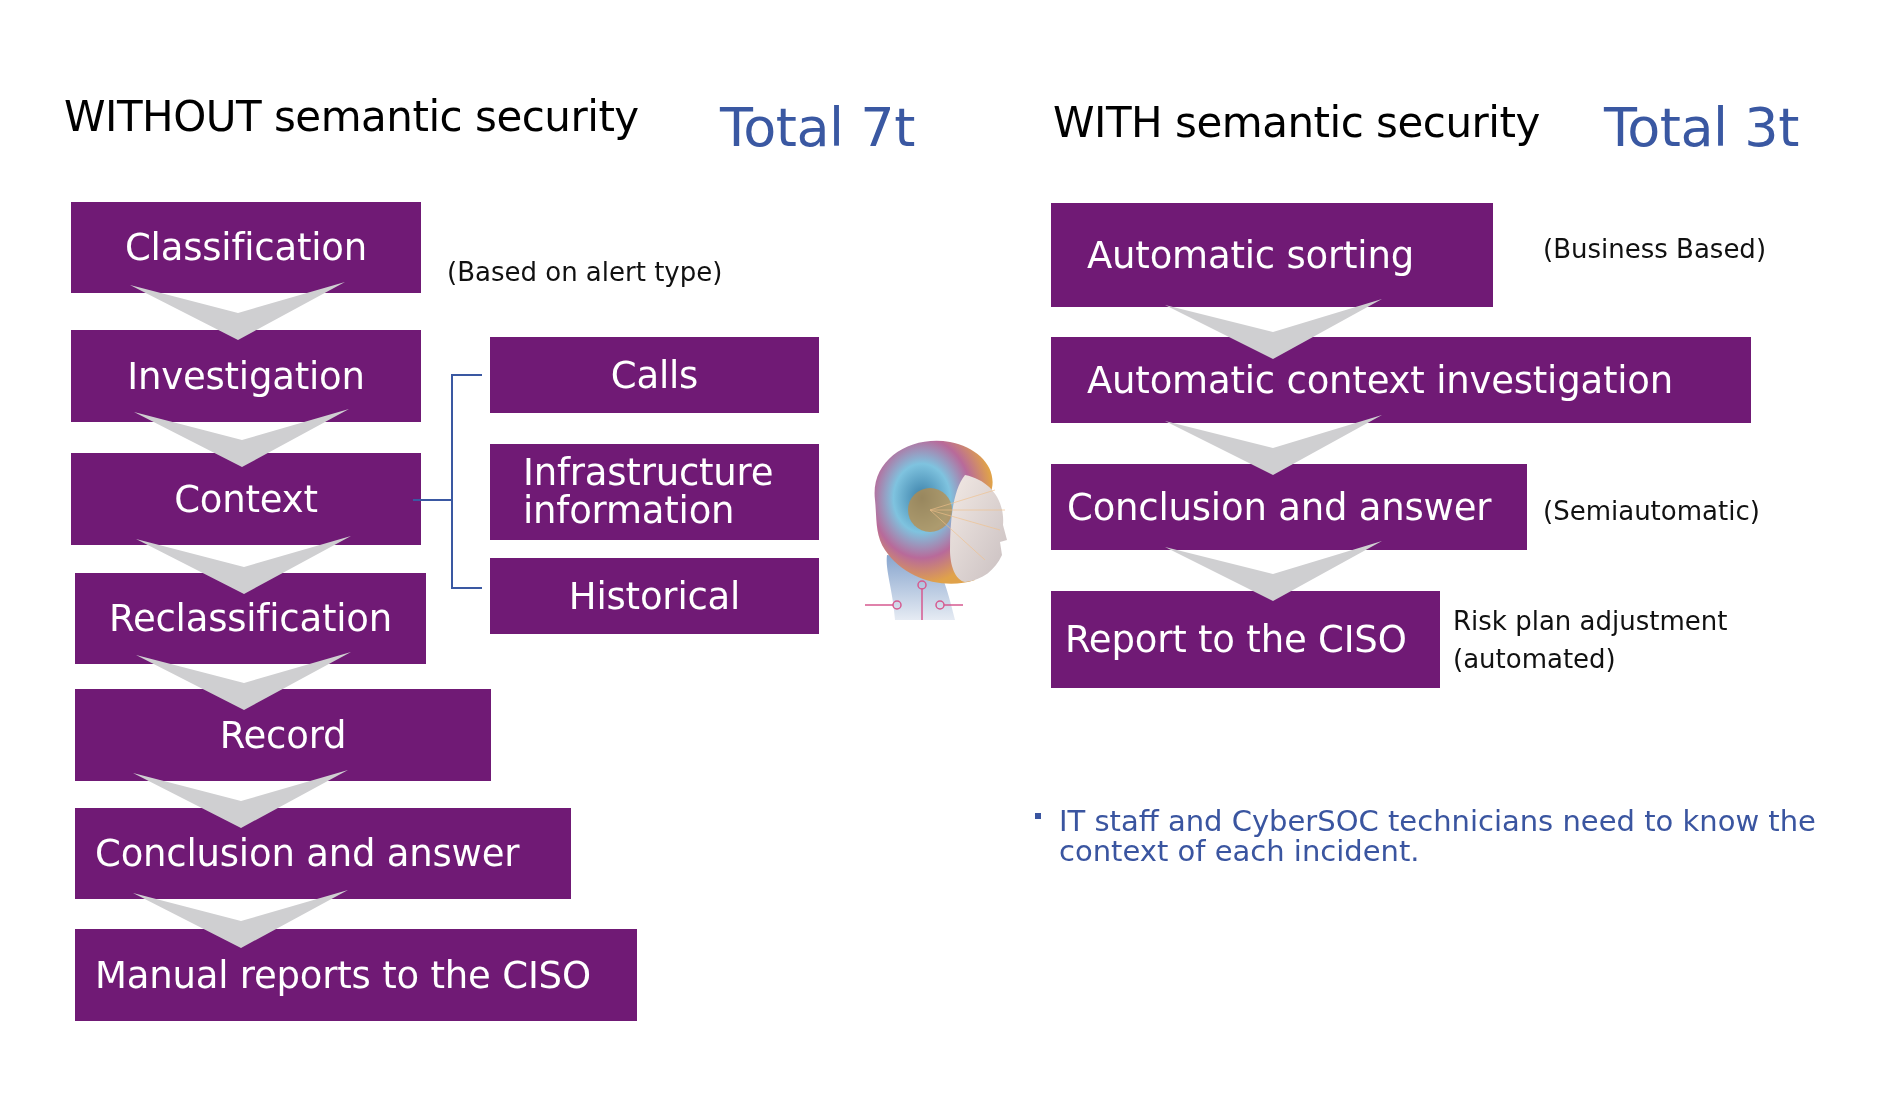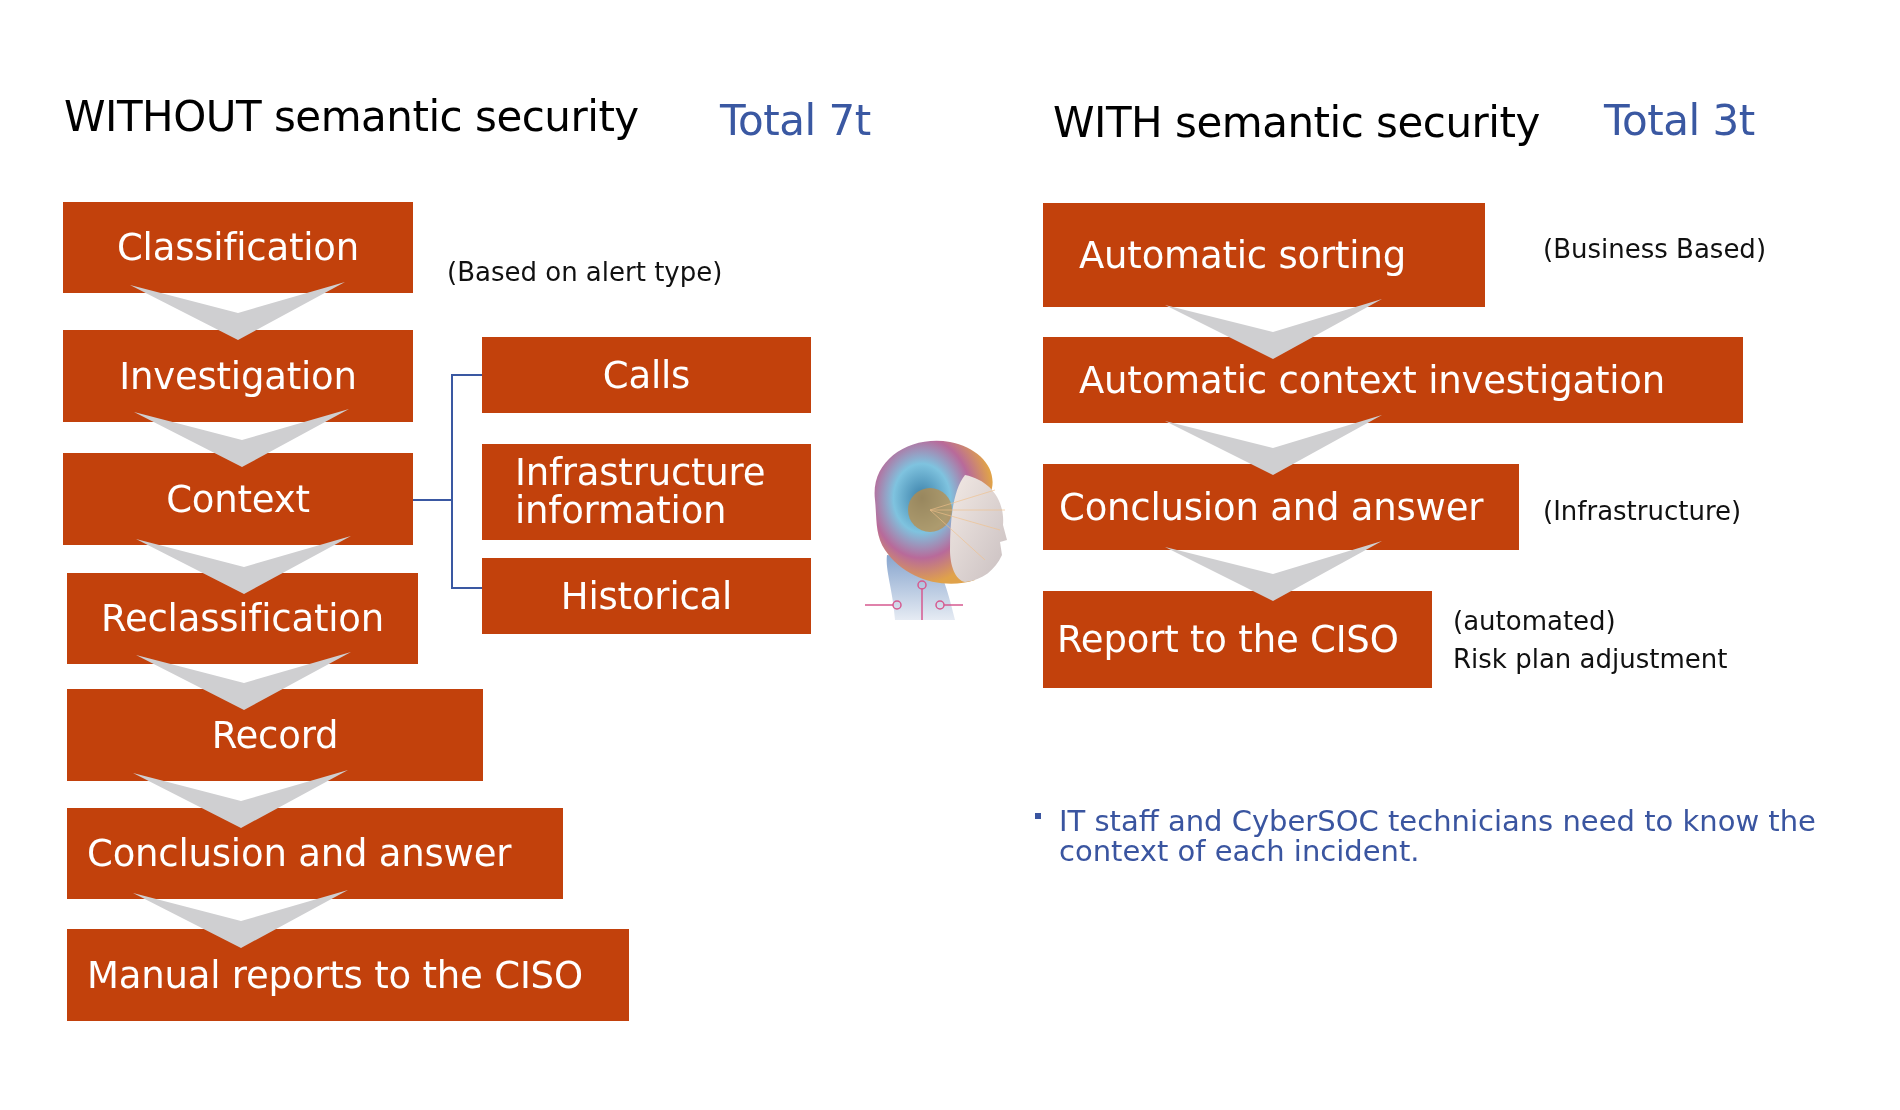--- a/index.html
+++ b/index.html
@@ -1,22 +1,22 @@
 <!DOCTYPE html>
 <html><head>
 <meta charset="utf-8">
 <style>
   html, body { margin:0; padding:0; }
   body { width:1900px; height:1110px; background:#ffffff; position:relative; overflow:hidden;
          font-family:"DejaVu Sans", sans-serif; }
   .abs { position:absolute; }
   .title { font-size:42px; color:#000; white-space:nowrap; letter-spacing:-0.5px;text-align:right; }
-  .total { font-size:42px; color:#3a58a2; white-space:nowrap; letter-spacing:-0.5px; }
-  .box { position:absolute; background:#c2410c; color:#ffffff; display:flex; align-items:center;
-         justify-content:center; font-size:37px; white-space:nowrap; box-sizing:border-box; letter-spacing:-0.2px; }
+  .total { font-size:54px; color:#3a58a2; white-space:nowrap; letter-spacing:-0.5px; }
+  .box { position:absolute; background:#701a75; color:#ffffff; display:flex; align-items:center;
+         justify-content:center; font-size:37px; white-space:nowrap; box-sizing:border-box; letter-spacing:-0.2px;margin-left:8px; }
   .box.left { justify-content:flex-start; padding-left:20px; }
   .box.ml { justify-content:flex-start; padding-left:33px; line-height:38px; white-space:normal; }
   .note { position:absolute; font-size:26px; color:#111; white-space:nowrap; }
   .note2 { position:absolute; font-size:26px; color:#111; line-height:38px; }
   .chev { position:absolute; overflow:visible; pointer-events:none; }
   .bullets { position:absolute; left:1035px; width:820px; color:#3a55a0; font-size:29px; }
   .bullet { position:relative; padding-left:24px; line-height:30px; margin-bottom:56px; }
   .bullet .sq { position:absolute; left:0; top:7px; width:6px; height:6px; background:#3a55a0; }
   svg.connector { position:absolute; left:405px; top:370px; }
   .head-img { position:absolute; left:855px; top:430px; width:180px; height:190px; }
@@ -104,26 +104,26 @@
       <line x1="89" y1="175" x2="108" y2="175"></line>
   </g>
 </svg>
 
 <div class="box left" style="left:1043px; top:203px; width:442px; height:104px; padding-left:36px;text-align:center;">Automatic sorting</div>
 <div class="note" style="left:1543px; top:234px;">(Business Based)</div>
 
 <div class="box left" style="left:1043px; top:337px; width:700px; height:86px; padding-left:36px;">Automatic context investigation</div>
 
 <div class="box left" style="left:1043px; top:464px; width:476px; height:86px; padding-left:16px;">Conclusion and answer</div>
-<div class="note" style="left:1543px; top:496px;">(Infrastructure)</div>
+<div class="note" style="left:1543px; top:496px;">(Semiautomatic)</div>
 
 <div class="box left" style="left:1043px; top:591px; width:389px; height:97px; padding-left:14px;">Report to the CISO</div>
 <div class="note2" style="left:1453px; top:602px;">
+  <div>Risk plan adjustment</div>
   <div>(automated)</div>
-  <div>Risk plan adjustment</div>
 </div>
 
 <svg class="chev" style="left:1163px; top:299px;" width="222" height="62">
   <polygon points="2,6 110,33 219,0 110,60" fill="#cfcfd1"></polygon>
 </svg>
 <svg class="chev" style="left:1163px; top:415px;" width="222" height="62">
   <polygon points="2,6 110,33 219,0 110,60" fill="#cfcfd1"></polygon>
 </svg>
 <svg class="chev" style="left:1163px; top:541px;" width="222" height="62">
   <polygon points="2,6 110,33 219,0 110,60" fill="#cfcfd1"></polygon>

